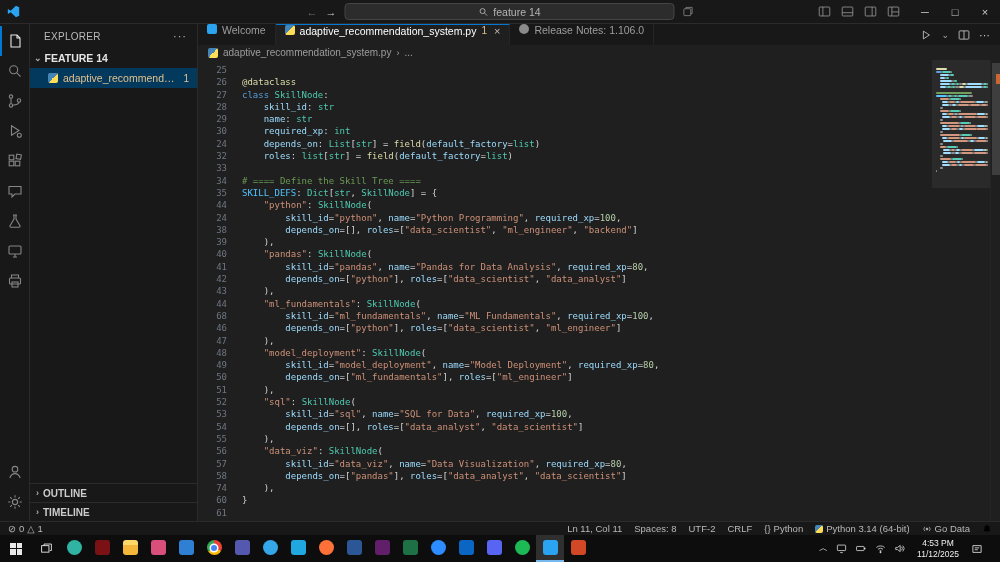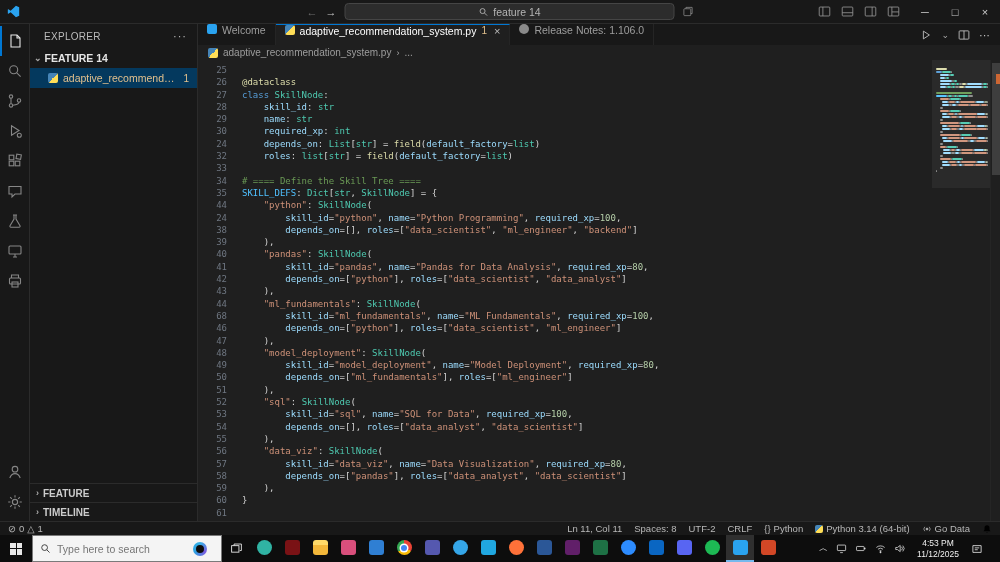--- a/index.html
+++ b/index.html
@@ -262,21 +262,21 @@
       <span>FEATURE 14</span>
     </div>
     <div class="sb-file">
       <span class="py-icon"></span>
       <span class="sb-file-name">adaptive_recommendation_syst...</span>
       <span class="sb-badge">1</span>
     </div>
     <div class="sb-spacer"></div>
     <div class="sb-panel">
       <span class="chev">›</span>
-      <span>FEATURE</span>
+      <span>OUTLINE</span>
     </div>
     <div class="sb-panel">
       <span class="chev">›</span>
       <span>TIMELINE</span>
     </div>
   </div>
 
   <div class="editorgroup">
     <div class="tabsrow">
       <div class="tab">
@@ -342,21 +342,21 @@
           <div>49</div>
           <div>50</div>
           <div>51</div>
           <div>52</div>
           <div>53</div>
           <div>54</div>
           <div>55</div>
           <div>56</div>
           <div>57</div>
           <div>58</div>
-          <div>59</div>
+          <div>74</div>
           <div>60</div>
           <div>61</div>
         </div>
       <div class="code"><div class="code-line"></div><div class="code-line"><span class="tk-fn">@dataclass</span></div><div class="code-line"><span class="tk-kw">class </span><span class="tk-cls">SkillNode</span><span class="tk-pun">:</span></div><div class="code-line"><span class="tk-var">    skill_id</span><span class="tk-pun">: </span><span class="tk-cls">str</span></div><div class="code-line"><span class="tk-var">    name</span><span class="tk-pun">: </span><span class="tk-cls">str</span></div><div class="code-line"><span class="tk-var">    required_xp</span><span class="tk-pun">: </span><span class="tk-cls">int</span></div><div class="code-line"><span class="tk-var">    depends_on</span><span class="tk-pun">: </span><span class="tk-cls">List</span><span class="tk-pun">[</span><span class="tk-cls">str</span><span class="tk-pun">] = </span><span class="tk-fn">field</span><span class="tk-pun">(</span><span class="tk-var">default_factory</span><span class="tk-pun">=</span><span class="tk-cls">list</span><span class="tk-pun">)</span></div><div class="code-line"><span class="tk-var">    roles</span><span class="tk-pun">: </span><span class="tk-cls">list</span><span class="tk-pun">[</span><span class="tk-cls">str</span><span class="tk-pun">] = </span><span class="tk-fn">field</span><span class="tk-pun">(</span><span class="tk-var">default_factory</span><span class="tk-pun">=</span><span class="tk-cls">list</span><span class="tk-pun">)</span></div><div class="code-line"></div><div class="code-line"><span class="tk-com"># ==== Define the Skill Tree ====</span></div><div class="code-line"><span class="tk-const">SKILL_DEFS</span><span class="tk-pun">: </span><span class="tk-cls">Dict</span><span class="tk-pun">[</span><span class="tk-cls">str</span><span class="tk-pun">, </span><span class="tk-cls">SkillNode</span><span class="tk-pun">] = {</span></div><div class="code-line"><span class="tk-pun">    </span><span class="tk-str">"python"</span><span class="tk-pun">: </span><span class="tk-cls">SkillNode</span><span class="tk-pun">(</span></div><div class="code-line"><span class="tk-pun">        </span><span class="tk-var">skill_id</span><span class="tk-pun">=</span><span class="tk-str">"python"</span><span class="tk-pun">, </span><span class="tk-var">name</span><span class="tk-pun">=</span><span class="tk-str">"Python Programming"</span><span class="tk-pun">, </span><span class="tk-var">required_xp</span><span class="tk-pun">=</span><span class="tk-num">100</span><span class="tk-pun">,</span></div><div class="code-line"><span class="tk-pun">        </span><span class="tk-var">depends_on</span><span class="tk-pun">=[], </span><span class="tk-var">roles</span><span class="tk-pun">=[</span><span class="tk-str">"data_scientist"</span><span class="tk-pun">, </span><span class="tk-str">"ml_engineer"</span><span class="tk-pun">, </span><span class="tk-str">"backend"</span><span class="tk-pun">]</span></div><div class="code-line"><span class="tk-pun">    ),</span></div><div class="code-line"><span class="tk-pun">    </span><span class="tk-str">"pandas"</span><span class="tk-pun">: </span><span class="tk-cls">SkillNode</span><span class="tk-pun">(</span></div><div class="code-line"><span class="tk-pun">        </span><span class="tk-var">skill_id</span><span class="tk-pun">=</span><span class="tk-str">"pandas"</span><span class="tk-pun">, </span><span class="tk-var">name</span><span class="tk-pun">=</span><span class="tk-str">"Pandas for Data Analysis"</span><span class="tk-pun">, </span><span class="tk-var">required_xp</span><span class="tk-pun">=</span><span class="tk-num">80</span><span class="tk-pun">,</span></div><div class="code-line"><span class="tk-pun">        </span><span class="tk-var">depends_on</span><span class="tk-pun">=[</span><span class="tk-str">"python"</span><span class="tk-pun">], </span><span class="tk-var">roles</span><span class="tk-pun">=[</span><span class="tk-str">"data_scientist"</span><span class="tk-pun">, </span><span class="tk-str">"data_analyst"</span><span class="tk-pun">]</span></div><div class="code-line"><span class="tk-pun">    ),</span></div><div class="code-line"><span class="tk-pun">    </span><span class="tk-str">"ml_fundamentals"</span><span class="tk-pun">: </span><span class="tk-cls">SkillNode</span><span class="tk-pun">(</span></div><div class="code-line"><span class="tk-pun">        </span><span class="tk-var">skill_id</span><span class="tk-pun">=</span><span class="tk-str">"ml_fundamentals"</span><span class="tk-pun">, </span><span class="tk-var">name</span><span class="tk-pun">=</span><span class="tk-str">"ML Fundamentals"</span><span class="tk-pun">, </span><span class="tk-var">required_xp</span><span class="tk-pun">=</span><span class="tk-num">100</span><span class="tk-pun">,</span></div><div class="code-line"><span class="tk-pun">        </span><span class="tk-var">depends_on</span><span class="tk-pun">=[</span><span class="tk-str">"python"</span><span class="tk-pun">], </span><span class="tk-var">roles</span><span class="tk-pun">=[</span><span class="tk-str">"data_scientist"</span><span class="tk-pun">, </span><span class="tk-str">"ml_engineer"</span><span class="tk-pun">]</span></div><div class="code-line"><span class="tk-pun">    ),</span></div><div class="code-line"><span class="tk-pun">    </span><span class="tk-str">"model_deployment"</span><span class="tk-pun">: </span><span class="tk-cls">SkillNode</span><span class="tk-pun">(</span></div><div class="code-line"><span class="tk-pun">        </span><span class="tk-var">skill_id</span><span class="tk-pun">=</span><span class="tk-str">"model_deployment"</span><span class="tk-pun">, </span><span class="tk-var">name</span><span class="tk-pun">=</span><span class="tk-str">"Model Deployment"</span><span class="tk-pun">, </span><span class="tk-var">required_xp</span><span class="tk-pun">=</span><span class="tk-num">80</span><span class="tk-pun">,</span></div><div class="code-line"><span class="tk-pun">        </span><span class="tk-var">depends_on</span><span class="tk-pun">=[</span><span class="tk-str">"ml_fundamentals"</span><span class="tk-pun">], </span><span class="tk-var">roles</span><span class="tk-pun">=[</span><span class="tk-str">"ml_engineer"</span><span class="tk-pun">]</span></div><div class="code-line"><span class="tk-pun">    ),</span></div><div class="code-line"><span class="tk-pun">    </span><span class="tk-str">"sql"</span><span class="tk-pun">: </span><span class="tk-cls">SkillNode</span><span class="tk-pun">(</span></div><div class="code-line"><span class="tk-pun">        </span><span class="tk-var">skill_id</span><span class="tk-pun">=</span><span class="tk-str">"sql"</span><span class="tk-pun">, </span><span class="tk-var">name</span><span class="tk-pun">=</span><span class="tk-str">"SQL for Data"</span><span class="tk-pun">, </span><span class="tk-var">required_xp</span><span class="tk-pun">=</span><span class="tk-num">100</span><span class="tk-pun">,</span></div><div class="code-line"><span class="tk-pun">        </span><span class="tk-var">depends_on</span><span class="tk-pun">=[], </span><span class="tk-var">roles</span><span class="tk-pun">=[</span><span class="tk-str">"data_analyst"</span><span class="tk-pun">, </span><span class="tk-str">"data_scientist"</span><span class="tk-pun">]</span></div><div class="code-line"><span class="tk-pun">    ),</span></div><div class="code-line"><span class="tk-pun">    </span><span class="tk-str">"data_viz"</span><span class="tk-pun">: </span><span class="tk-cls">SkillNode</span><span class="tk-pun">(</span></div><div class="code-line"><span class="tk-pun">        </span><span class="tk-var">skill_id</span><span class="tk-pun">=</span><span class="tk-str">"data_viz"</span><span class="tk-pun">, </span><span class="tk-var">name</span><span class="tk-pun">=</span><span class="tk-str">"Data Visualization"</span><span class="tk-pun">, </span><span class="tk-var">required_xp</span><span class="tk-pun">=</span><span class="tk-num">80</span><span class="tk-pun">,</span></div><div class="code-line"><span class="tk-pun">        </span><span class="tk-var">depends_on</span><span class="tk-pun">=[</span><span class="tk-str">"pandas"</span><span class="tk-pun">], </span><span class="tk-var">roles</span><span class="tk-pun">=[</span><span class="tk-str">"data_analyst"</span><span class="tk-pun">, </span><span class="tk-str">"data_scientist"</span><span class="tk-pun">]</span></div><div class="code-line"><span class="tk-pun">    ),</span></div><div class="code-line"><span class="tk-pun">}</span></div><div class="code-line"></div></div>
       <div class="minimap">
         <div class="mm-view"></div>
         <div>
             <div class="mm-line"></div>
             <div class="mm-line">
               <span class="mm-seg" style="width: 11px; background: rgb(220, 220, 170);"></span>
@@ -707,30 +707,20 @@
 
 <div class="taskbar">
   <div class="tb-start">
     <span class="win-logo">
         <span></span>
         <span></span>
         <span></span>
         <span></span>
       </span>
   </div>
-  <div class="tb-search">
-    <svg width="11" height="11" viewBox="0 0 16 16">
-        <circle cx="6.7" cy="6.7" r="4.2"></circle>
-        <path d="m9.9 9.9 4 4"></path>
-      </svg>
-    <input placeholder="Type here to search" style="">
-    <span class="cortana">
-        <span class="cortana-hole"></span>
-      </span>
-  </div>
   <div class="tb-taskview">
     <svg width="13" height="13" viewBox="0 0 16 16">
         <rect x="2" y="4.5" width="9" height="8"></rect>
         <path d="M5 4.5V2.5h9v8h-2"></path>
       </svg>
   </div>
   <div class="tb-apps">
       <div class="tb-app">
         <span class="tb-glyph" style="background: rgb(48, 179, 163); border-radius: 50%;"></span>
       </div>

